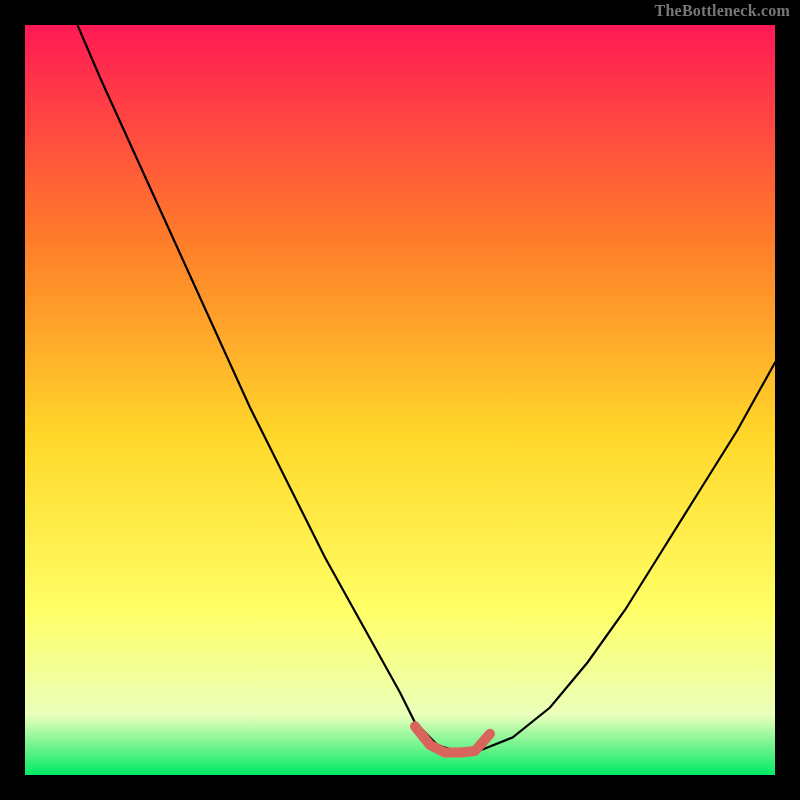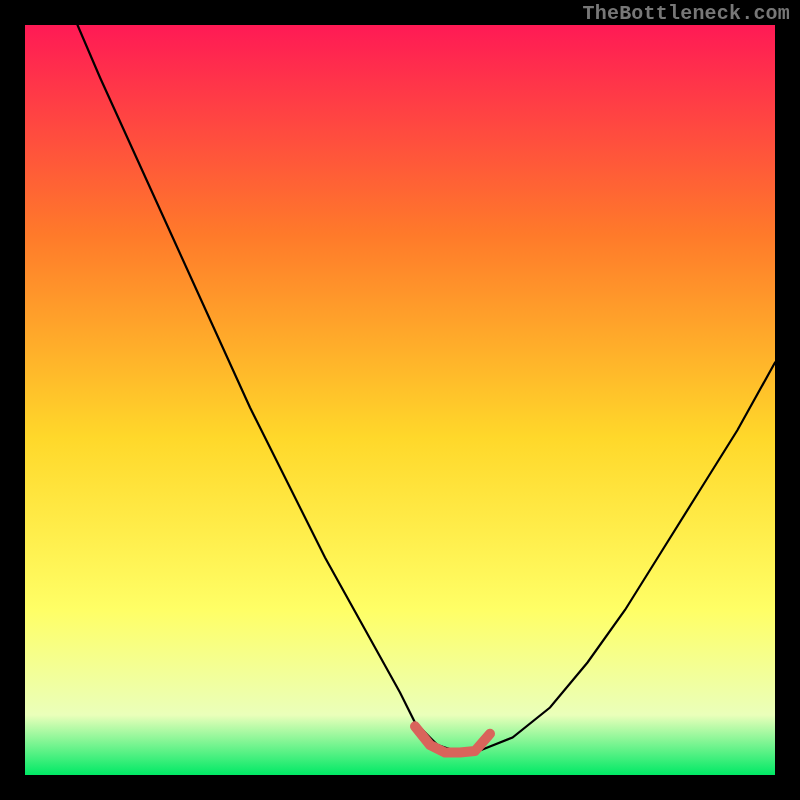--- a/index.html
+++ b/index.html
@@ -37,22 +37,22 @@
     position: absolute;
     left: 0;
     top: 0;
     width: 100%;
     height: 100%;
   }
   .watermark {
     position: absolute;
     top: 2px;
     right: 10px;
-    font-family: Liberation Mono, monospace;
-    font-size: 20px;
+    font-family: Liberation Serif, serif;
+    font-size: 16px;
     font-weight: bold;
     color: #777;
     letter-spacing: 0.2px;
   }
 </style>
 </head>
 <body>
 
 <div class="frame">
   <div class="plot">

